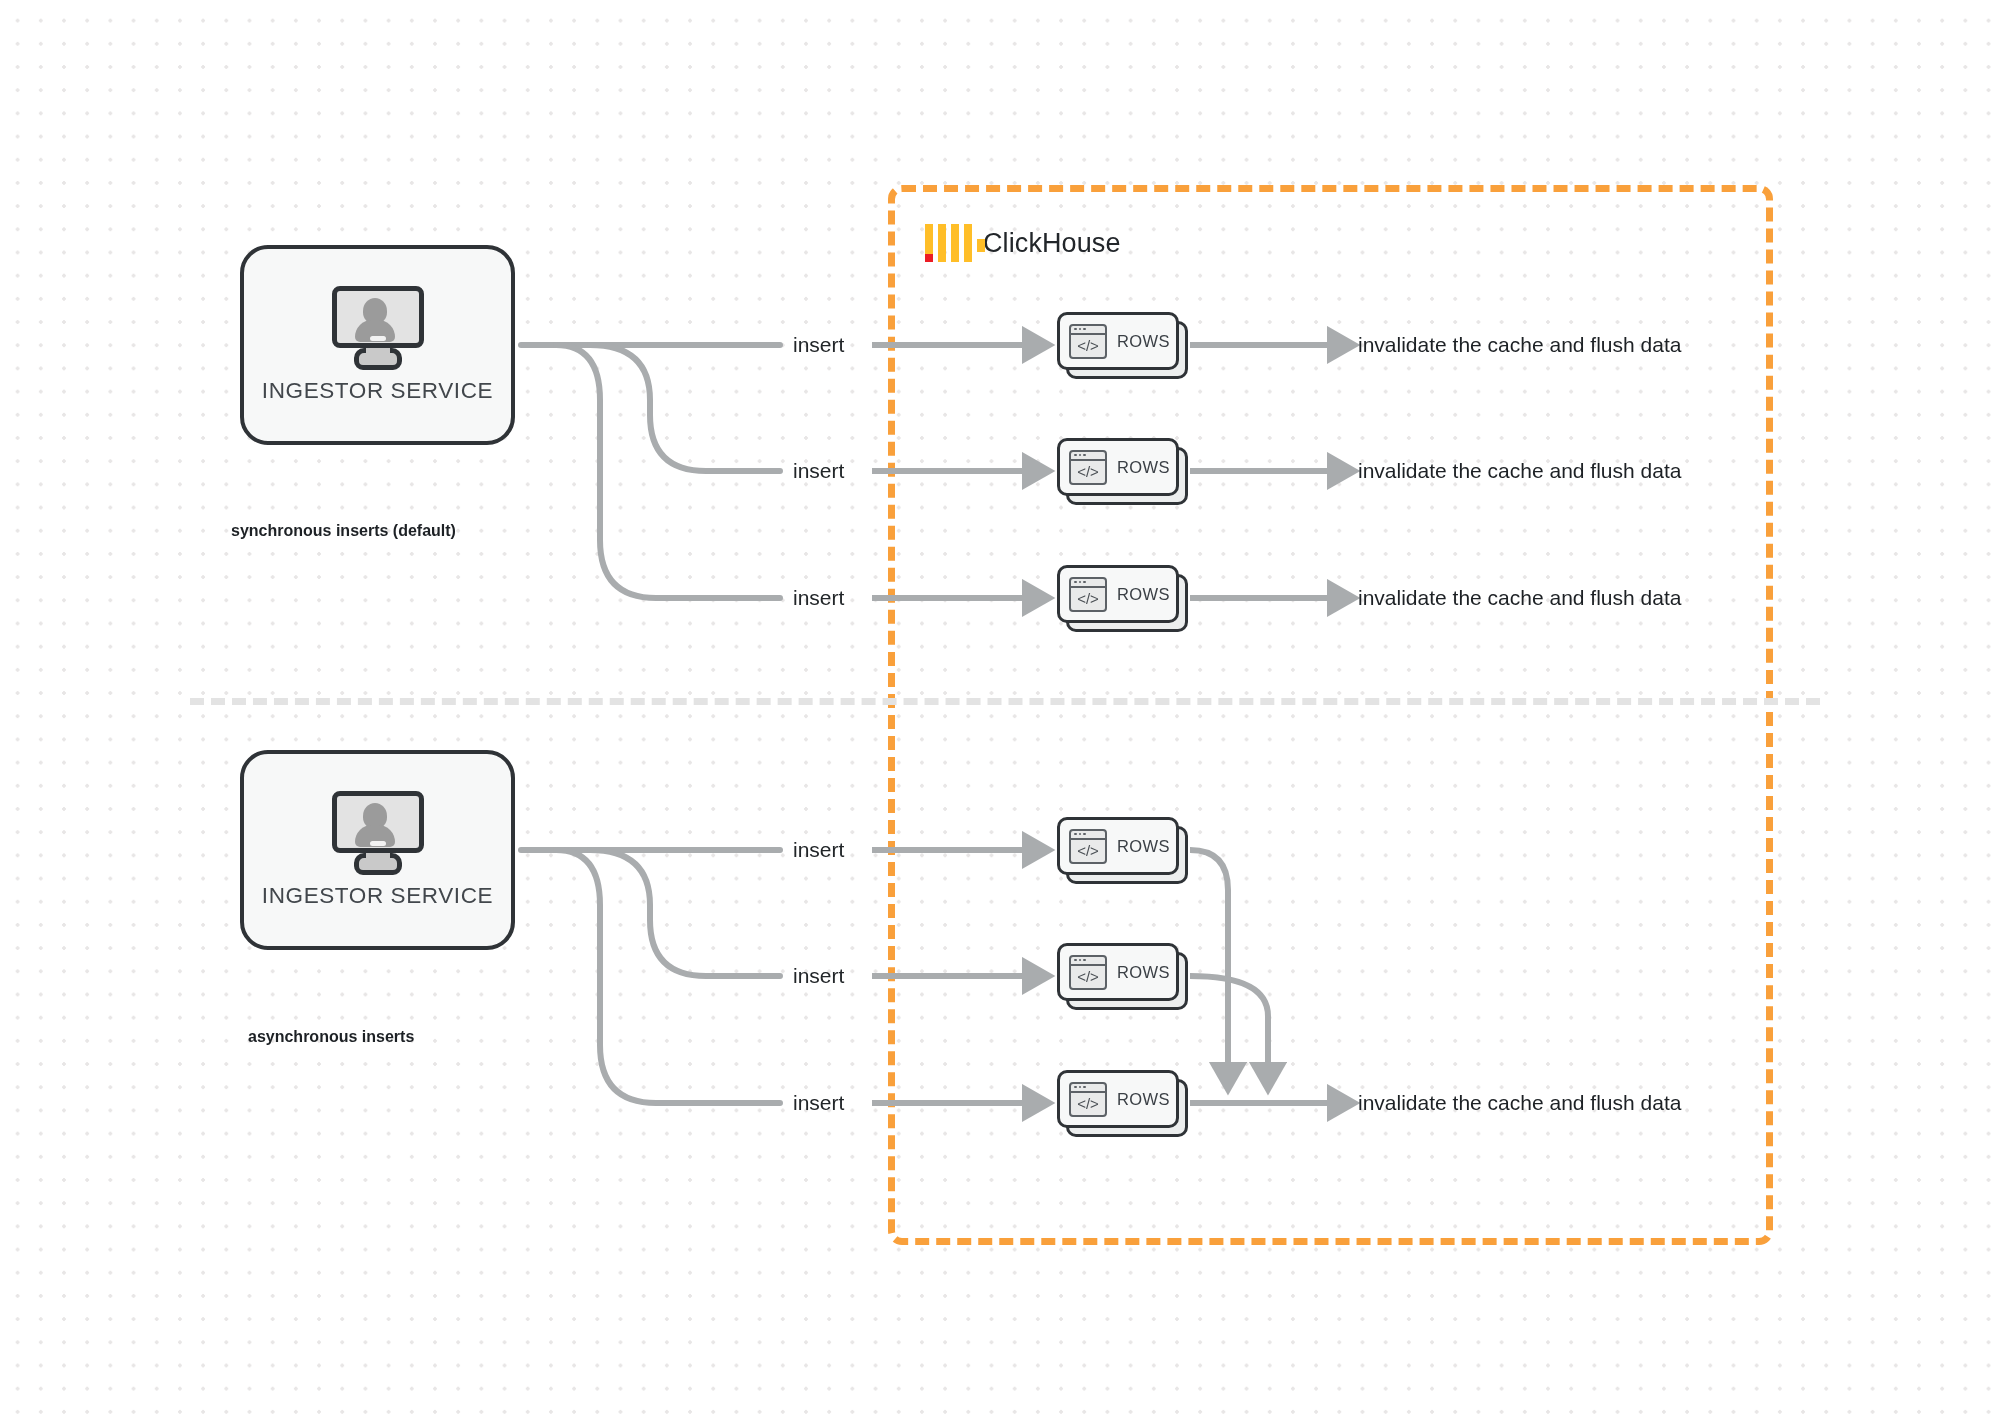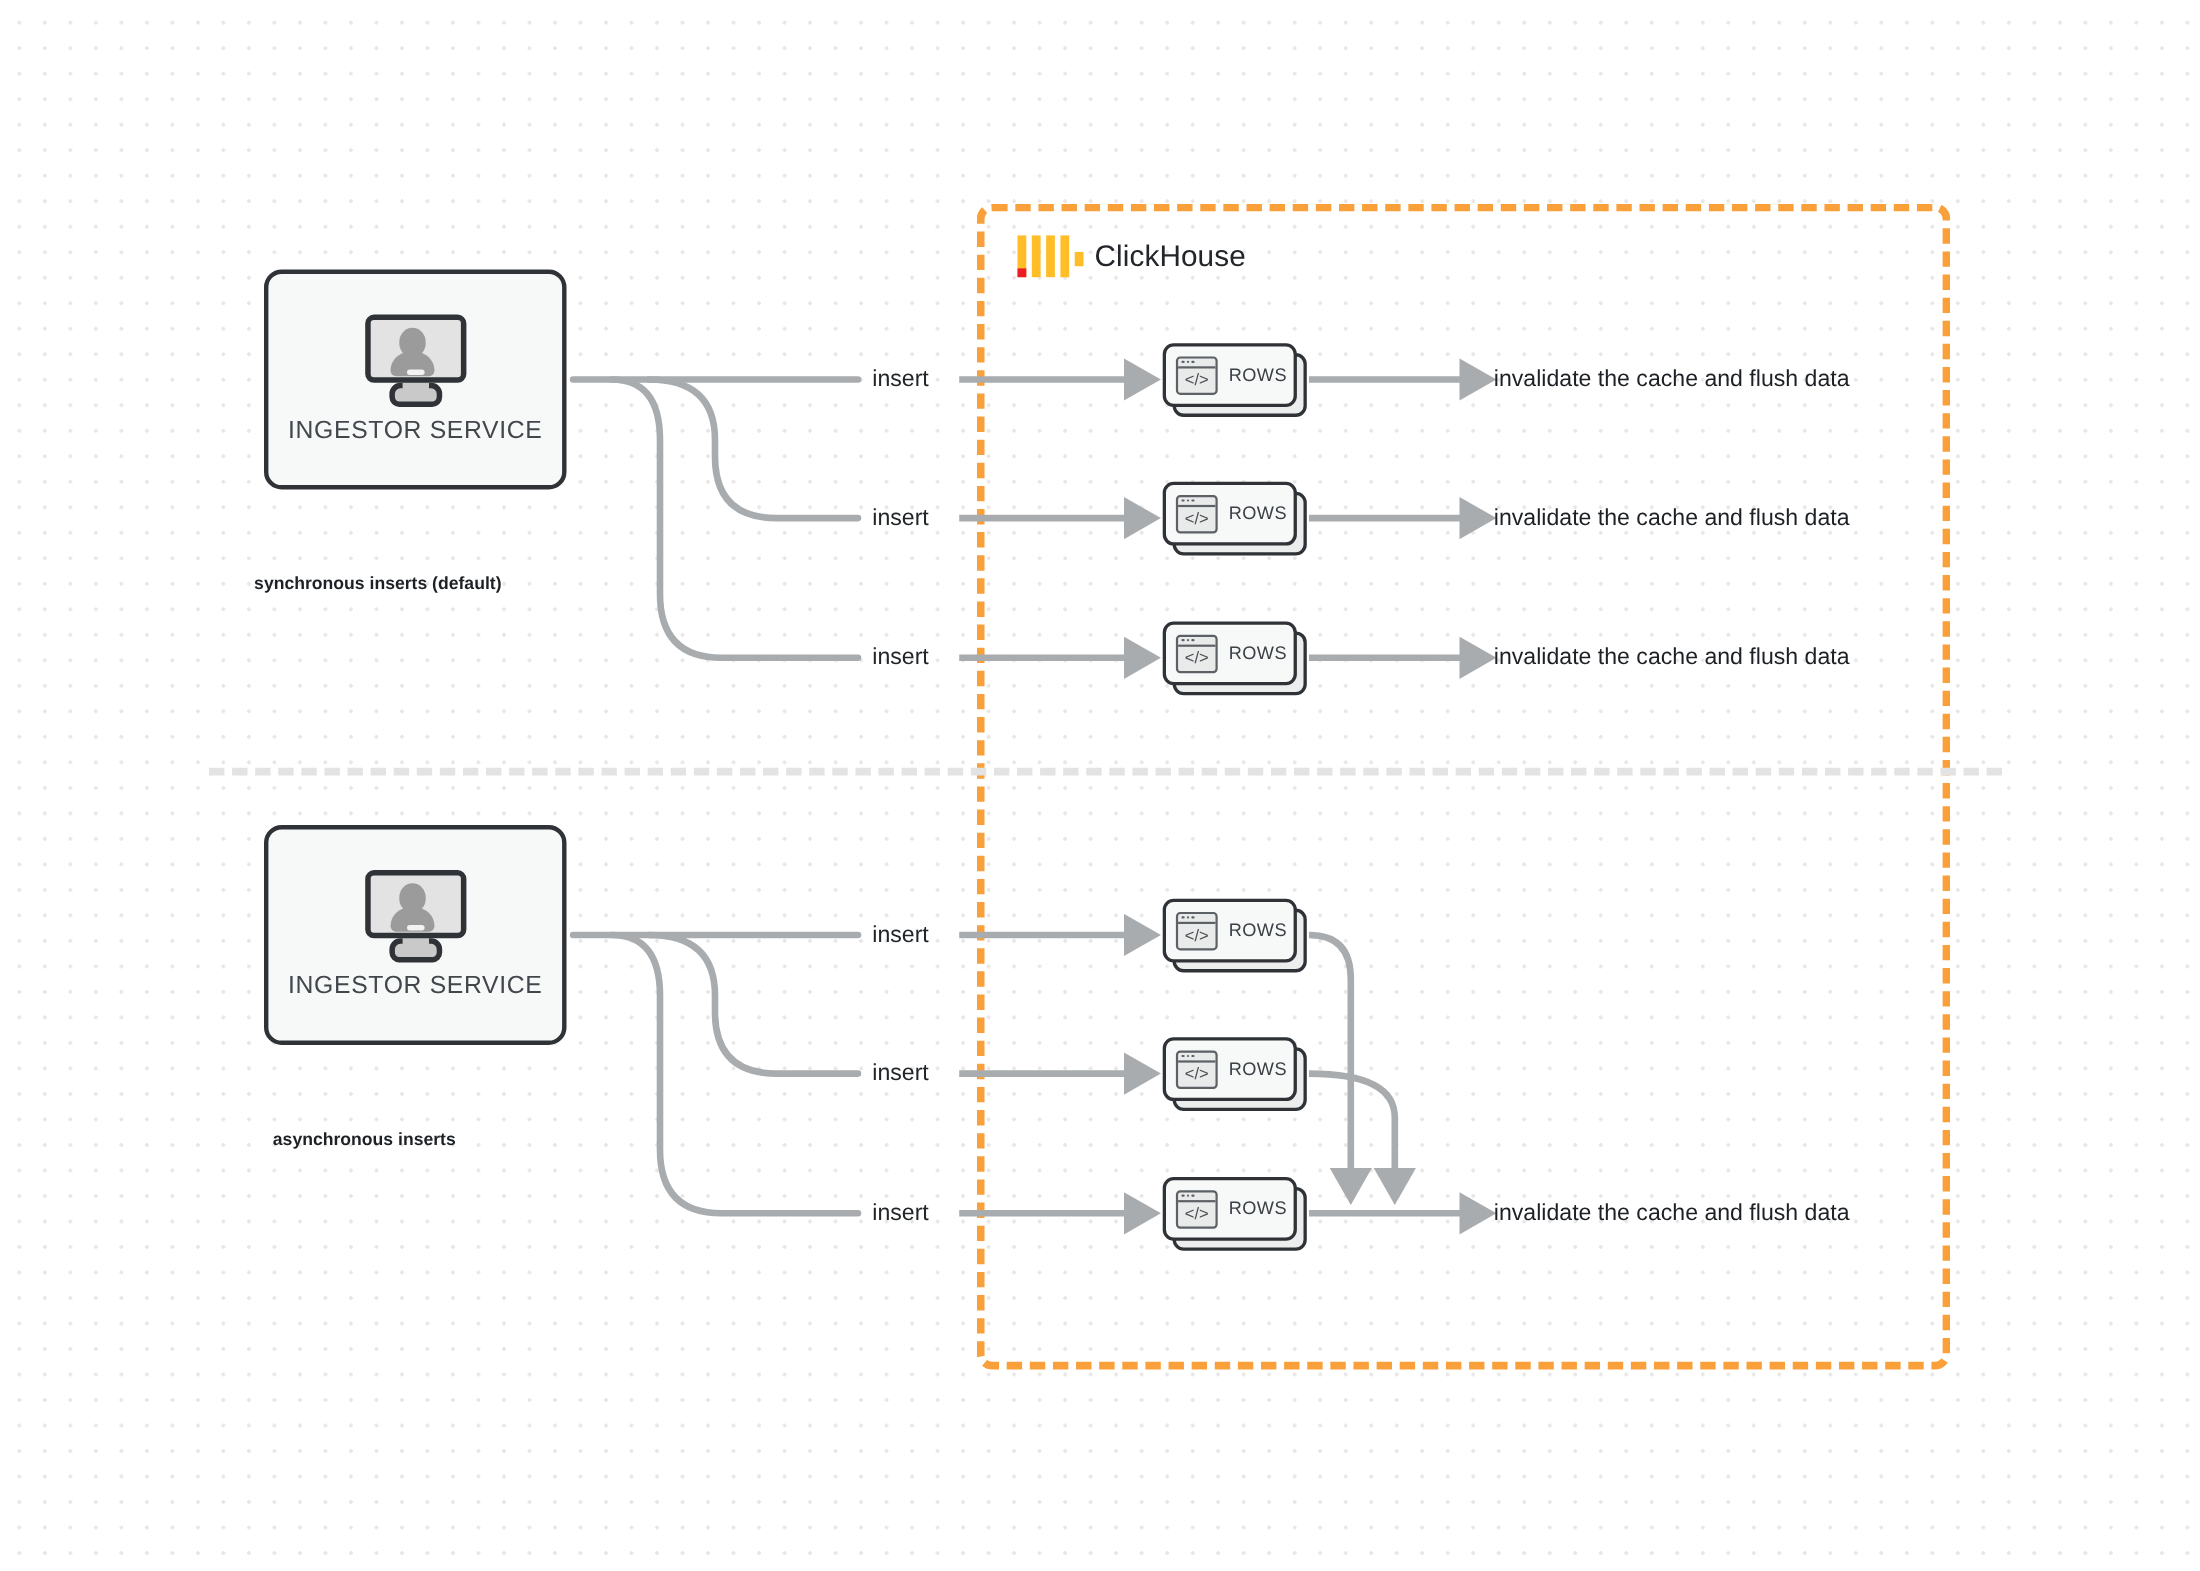--- a/index.html
+++ b/index.html
@@ -35,24 +35,24 @@
     height: 1060px;
     border: 7px dashed #f9a03b;
     border-radius: 14px;
     box-sizing: border-box;
   }
 
   
   .ch-logo-wrap {
     position: absolute;
     left: 925px;
-    top: 214px;
+    top: 224px;
     display: flex;
     align-items: center;
-    gap: 20px;
+    gap: 8px;
   }
   .ch-mark {
     position: relative;
     width: 50px;
     height: 38px;
   }
   .ch-bar {
     position: absolute;
     top: 0;
     width: 8px;
@@ -86,21 +86,21 @@
     white-space: nowrap;
   }
 
   
   .ingestor {
     position: absolute;
     width: 275px;
     height: 200px;
     background: #f7f8f8;
     border: 4px solid #2f3337;
-    border-radius: 16px;
+    border-radius: 28px;
     box-sizing: border-box;
     display: flex;
     flex-direction: column;
     align-items: center;
     justify-content: center;
   }
   .monitor {
     position: relative;
     width: 96px;
     height: 86px;

